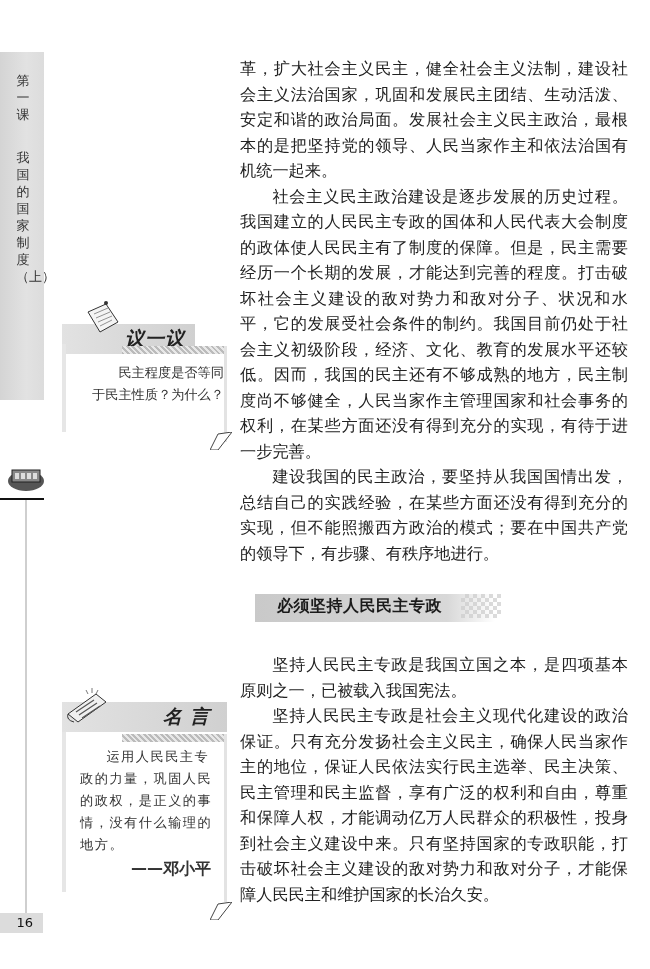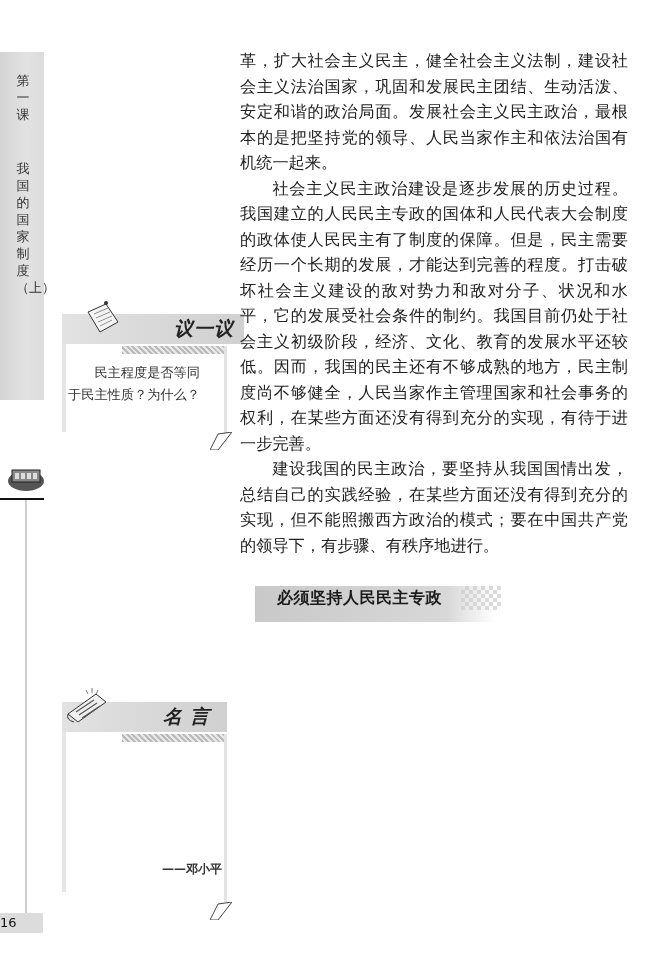--- a/index.html
+++ b/index.html
@@ -3,26 +3,26 @@
 <meta charset="utf-8">
 <style>
   html,body{margin:0;padding:0;background:#fff;}
   body{width:650px;height:969px;position:relative;overflow:hidden;font-family:"DejaVu Serif","Liberation Serif",serif;color:#222;}
   .side-tab{position:absolute;left:0;top:52px;width:44px;height:348px;background:linear-gradient(90deg,#d4d4d4,#e2e2e2 60%,#dcdcdc);}
   .side-tab-text{position:absolute;left:13px;top:12px;width:20px;font-family:"DejaVu Sans","Liberation Sans",sans-serif;font-size:13px;line-height:16px;color:#333;text-align:center;word-break:break-all;}
   .side-tab-text .gap{height:18px;}
   .badge{position:absolute;left:6px;top:466px;width:40px;height:26px;}
   .hrule{position:absolute;left:0;top:498px;width:44px;height:2px;background:#111;}
   .vline{position:absolute;left:25px;top:500px;width:2px;height:413px;background:#cfcfcf;}
-  .page-num{position:absolute;left:0;top:913px;width:43px;height:20px;background:#dcdcdc;font-family:"DejaVu Sans","Liberation Sans",sans-serif;font-size:13px;line-height:20px;text-align:left;padding-right:0;color:#111;}
+  .page-num{position:absolute;left:0;top:913px;width:43px;height:20px;background:#dcdcdc;font-family:"DejaVu Sans","Liberation Sans",sans-serif;font-size:13px;line-height:20px;text-align:right;padding-right:0;color:#111;}
   .page-num span{display:inline-block;padding-right:10px;}
-  .main{position:absolute;left:240px;top:48px;width:388px;font-size:16.2px;line-height:25.5px;text-align:justify;}
+  .main{position:absolute;left:240px;top:56px;width:388px;font-size:16.2px;line-height:25.5px;text-align:justify;}
   .main p{margin:0;text-indent:2em;}
   .main p.noindent{text-indent:0;}
-  .section-head{margin:28px 0 30px 15px;height:36px;width:240px;position:relative;background:linear-gradient(90deg,#c9c9c9,#d8d8d8 80%,rgba(216,216,216,0));}
+  .section-head{margin:28px 0 30px 15px;height:28px;width:240px;position:relative;background:linear-gradient(90deg,#c9c9c9,#d8d8d8 80%,rgba(216,216,216,0));}
   .section-head span{position:absolute;left:22px;top:2px;font-weight:bold;font-size:16px;line-height:20px;color:#1a1a1a;letter-spacing:0.5px;}
   .section-head .dots{position:absolute;right:-6px;top:0;width:40px;height:24px;background:
     linear-gradient(45deg,#ccc 25%,transparent 25%,transparent 75%,#ccc 75%),
     linear-gradient(45deg,#ccc 25%,transparent 25%,transparent 75%,#ccc 75%);
     background-size:8px 8px;background-position:0 0,4px 4px;opacity:.7;}
   .box{position:absolute;}
   .box .header-band{position:absolute;left:0;height:30px;background:linear-gradient(90deg,#e2e2e2,#d0d0d0);}
   .box .header-band .ttl{position:absolute;right:10px;top:2px;font-style:italic;font-weight:bold;font-size:19px;color:#222;letter-spacing:1px;}
   .box .stripe{position:absolute;height:8px;background:repeating-linear-gradient(45deg,#bbb 0 2px,#e8e8e8 2px 4px);}
   .box .left-edge{position:absolute;width:4px;background:#e6e6e6;}
@@ -31,75 +31,78 @@
   .curl{position:absolute;width:22px;height:18px;}
   .doc-icon{position:absolute;}
 </style>
 </head>
 <body>
 
 <div class="side-tab">
   <div class="side-tab-text">
     <div style="width:14px;margin:8px auto;line-height:17px;">第一课</div>
     <div class="gap"></div>
-    <div style="width:14px;margin:11px auto;line-height:17px;">我国的国家制度（上）</div>
+    <div style="width:14px;margin:0 auto;line-height:17px;">我国的国家制度（上）</div>
   </div>
 </div>
 
 <svg class="badge" viewBox="0 0 40 26">
   <ellipse cx="20" cy="15" rx="18" ry="10" fill="#555"></ellipse>
   <rect x="6" y="4" width="28" height="12" fill="#888" stroke="#222" stroke-width="1"></rect>
   <rect x="9" y="7" width="4" height="6" fill="#ddd"></rect>
   <rect x="15" y="7" width="4" height="6" fill="#ddd"></rect>
   <rect x="21" y="7" width="4" height="6" fill="#ddd"></rect>
   <rect x="27" y="7" width="4" height="6" fill="#ddd"></rect>
 </svg>
 <div class="hrule"></div>
 <div class="vline"></div>
 
 <div class="page-num"><span>16</span></div>
 
 <div class="box" style="left:62px;top:300px;width:170px;height:150px;">
-  <div class="header-band" style="top:14px;width:182px;">
+  <div class="header-band" style="top:24px;width:133px;">
     <span class="ttl">议一议</span>
   </div>
   <div class="stripe" style="left:60px;top:46px;width:105px;"></div>
   <div class="left-edge" style="left:0;top:44px;height:88px;"></div>
   <div class="right-edge" style="left:162px;top:46px;height:96px;"></div>
   <svg class="doc-icon" viewBox="0 0 40 36" style="left:22px;top:0;width:40px;height:36px;">
     <path d="M4 12 L22 4 L34 22 L16 32 Z" fill="#f4f4f4" stroke="#333" stroke-width="1"></path>
     <path d="M10 14 L24 8 M12 18 L26 12 M14 22 L28 16 M16 26 L28 20" stroke="#777" stroke-width="0.8"></path>
     <circle cx="22" cy="3" r="2" fill="#333"></circle>
   </svg>
-  <div class="body" style="left:6px;top:62px;width:142px;text-indent:2em;">民主程度是否等同于民主性质？为什么？</div>
+  <div class="body" style="left:30px;top:62px;width:142px;text-indent:2em;">民主程度是否等同于民主性质？为什么？</div>
   <svg class="curl" viewBox="0 0 22 18" style="left:148px;top:132px;">
     <path d="M0 18 L8 2 L22 0 L8 18 Z" fill="#fff" stroke="#444" stroke-width="1"></path>
   </svg>
 </div>
 
 <div class="box" style="left:62px;top:688px;width:170px;height:232px;">
   <div class="header-band" style="top:14px;width:165px;">
     <span class="ttl" style="letter-spacing:8px;">名言</span>
   </div>
   <div class="stripe" style="left:60px;top:46px;width:105px;"></div>
   <div class="left-edge" style="left:0;top:44px;height:160px;"></div>
   <div class="right-edge" style="left:162px;top:46px;height:168px;"></div>
   <svg class="doc-icon" viewBox="0 0 44 36" style="left:4px;top:0;width:44px;height:36px;">
     <path d="M2 26 L30 6 L40 14 L12 34 Z" fill="#f0f0f0" stroke="#333" stroke-width="1"></path>
     <path d="M10 24 L28 12 M13 27 L31 15 M16 30 L34 18" stroke="#555" stroke-width="1.2"></path>
     <path d="M2 26 Q0 32 8 34" fill="none" stroke="#333" stroke-width="1"></path>
     <path d="M20 2 L22 6 M26 0 L26 5 M32 2 L30 6" stroke="#555" stroke-width="0.8"></path>
   </svg>
-  <div class="body" style="left:70px;top:170px;width:90px;font-family:'DejaVu Serif','Liberation Serif',serif;font-weight:bold;font-size:12px;text-align:right;">——邓小平</div>
+  <div class="body" style="left:18px;top:58px;width:138px;text-indent:2em;letter-spacing:1.5px;">运用人民民主专政的力量，巩固人民的政权，是正义的事情，没有什么输理的地方。</div>
+  <div class="body" style="left:59px;top:170px;width:90px;font-family:'DejaVu Serif','Liberation Serif',serif;font-weight:bold;font-size:16px;text-align:right;">——邓小平</div>
   <svg class="curl" viewBox="0 0 22 18" style="left:148px;top:214px;">
     <path d="M0 18 L8 2 L22 0 L8 18 Z" fill="#fff" stroke="#444" stroke-width="1"></path>
   </svg>
 </div>
 
 <div class="main">
   <p class="noindent">革，扩大社会主义民主，健全社会主义法制，建设社会主义法治国家，巩固和发展民主团结、生动活泼、安定和谐的政治局面。发展社会主义民主政治，最根本的是把坚持党的领导、人民当家作主和依法治国有机统一起来。</p>
   <p>社会主义民主政治建设是逐步发展的历史过程。我国建立的人民民主专政的国体和人民代表大会制度的政体使人民民主有了制度的保障。但是，民主需要经历一个长期的发展，才能达到完善的程度。打击破坏社会主义建设的敌对势力和敌对分子、状况和水平，它的发展受社会条件的制约。我国目前仍处于社会主义初级阶段，经济、文化、教育的发展水平还较低。因而，我国的民主还有不够成熟的地方，民主制度尚不够健全，人民当家作主管理国家和社会事务的权利，在某些方面还没有得到充分的实现，有待于进一步完善。</p>
   <p>建设我国的民主政治，要坚持从我国国情出发，总结自己的实践经验，在某些方面还没有得到充分的实现，但不能照搬西方政治的模式；要在中国共产党的领导下，有步骤、有秩序地进行。</p>
   <div class="section-head">
     <span>必须坚持人民民主专政</span>
     <div class="dots"></div>
   </div>
+  <p>坚持人民民主专政是我国立国之本，是四项基本原则之一，已被载入我国宪法。</p>
+  <p>坚持人民民主专政是社会主义现代化建设的政治保证。只有充分发扬社会主义民主，确保人民当家作主的地位，保证人民依法实行民主选举、民主决策、民主管理和民主监督，享有广泛的权利和自由，尊重和保障人权，才能调动亿万人民群众的积极性，投身到社会主义建设中来。只有坚持国家的专政职能，打击破坏社会主义建设的敌对势力和敌对分子，才能保障人民民主和维护国家的长治久安。</p>
 </div>
 
 </body></html>

